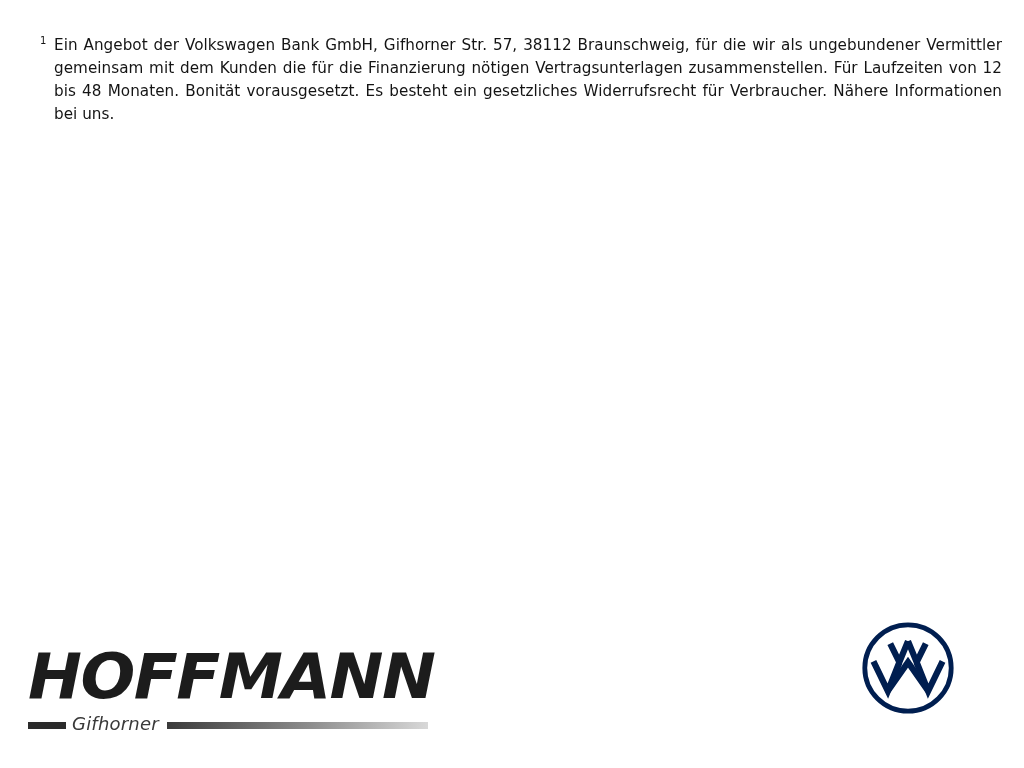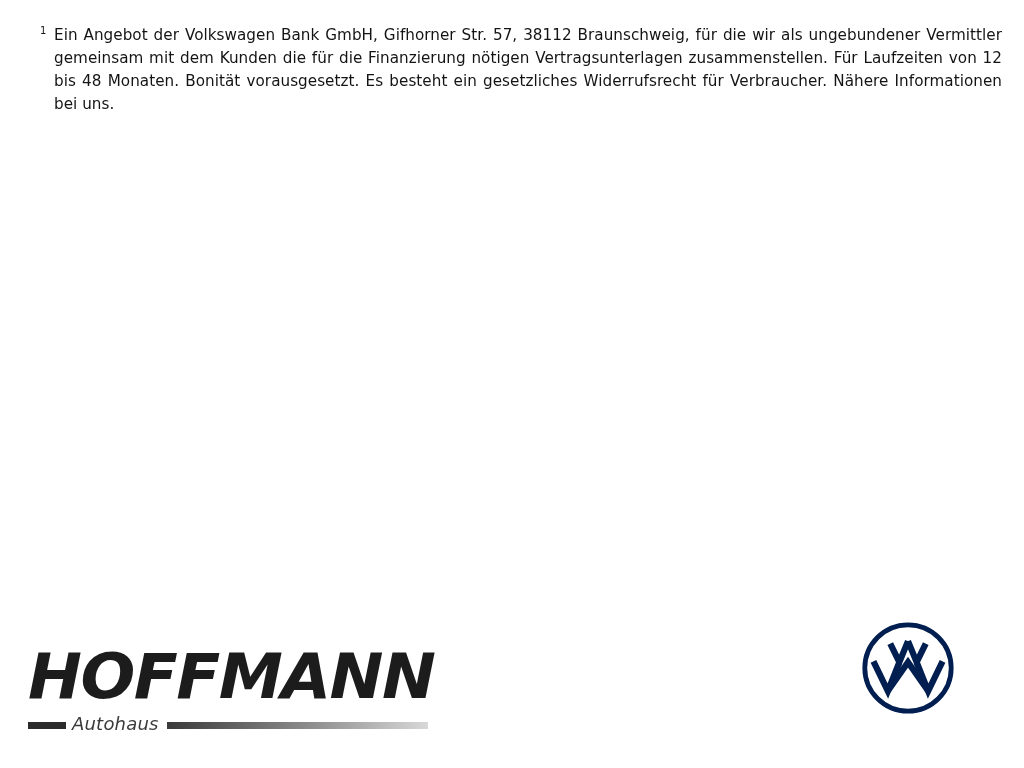--- a/index.html
+++ b/index.html
@@ -13,21 +13,21 @@
     position: relative;
     overflow: hidden;
     font-family: "DejaVu Sans", sans-serif;
     color: #1a1a1a;
   }
 
   
   .footnote {
     position: absolute;
     left: 40px;
-    top: 24px;
+    top: 34px;
     width: 948px;
     font-size: 15.2px;
     line-height: 1.52;
     color: #141414;
     letter-spacing: 0.04px;
     text-align: justify;
     text-justify: inter-word;
   }
   .footnote .marker {
     font-size: 10px;
@@ -114,21 +114,21 @@
 <body>
 
 <div class="footnote footnote-wrap">
   <span class="marker">1</span><span class="body">Ein Angebot der Volkswagen Bank GmbH, Gifhorner Str. 57, 38112 Braunschweig, für die wir als ungebundener Vermittler gemeinsam mit dem Kunden die für die Finanzierung nötigen Vertragsunterlagen zusammenstellen. Für Laufzeiten von 12 bis 48 Monaten. Bonität vorausgesetzt. Es besteht ein gesetzliches Widerrufsrecht für Verbraucher. Nähere Informationen bei uns.</span>
 </div>
 
 <div class="dealer-logo">
   <div class="dealer-name">HOFFMANN</div>
   <div class="dealer-sub-row">
     <span class="dealer-bar-left"></span>
-    <span class="dealer-sub">Autohaus</span>
+    <span class="dealer-sub">Gifhorner</span>
     <span class="dealer-bar-right"></span>
   </div>
 </div>
 
 <div class="vw-logo">
   <svg viewBox="0 0 100 100" width="96" height="96" aria-hidden="true">
     <circle cx="50" cy="50" r="45" fill="none" stroke="#001e50" stroke-width="5"></circle>
     <g fill="none" stroke="#001e50" stroke-width="6.5" stroke-linecap="butt" stroke-linejoin="miter">
       <path d="M50 22 L41 44 L31.5 24.5"></path>
       <path d="M50 22 L59 44 L68.5 24.5"></path>

